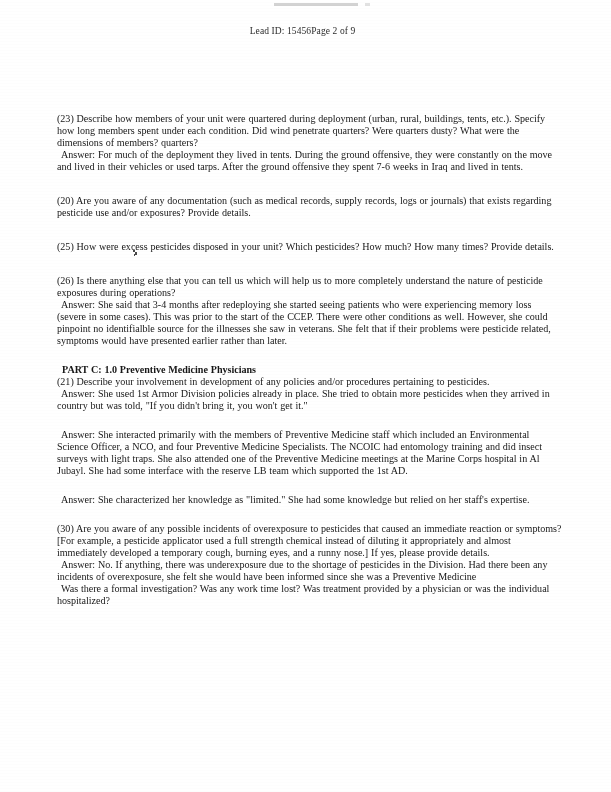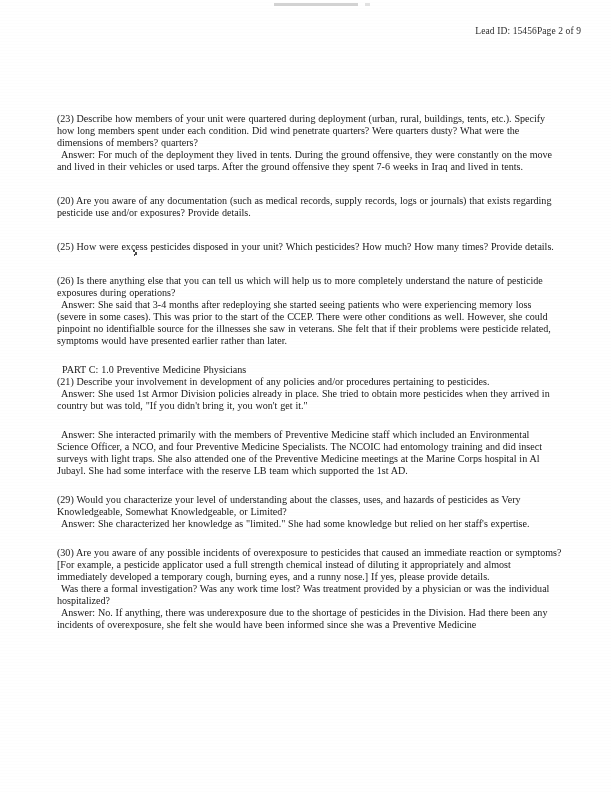--- a/index.html
+++ b/index.html
@@ -41,21 +41,21 @@
   }
 
   .header {
     position: absolute;
     top: 26px;
     left: 0;
     right: 0;
     height: 14px;
     padding: 0 30px 0 24px;
     display: flex;
-    justify-content: flex-end;
+    justify-content: center;
     align-items: baseline;
     font-size: 9.5px;
     letter-spacing: 0.1px;
     color: #2b2b2b;
   }
 
   .body-col {
     position: absolute;
     top: 113px;
     left: 57px;
@@ -74,20 +74,21 @@
   
   .gap-lg { height: 22px; }
   .gap-md { height: 17px; }
 
   .answer {
     text-indent: 4px;
   }
 
   .part-head {
     text-indent: 5px;
+    font-weight: bold;
   }
 
   
   .speck {
     position: absolute;
     left: 133px;
     top: 250px;
     width: 4px;
     height: 6px;
     pointer-events: none;
@@ -148,28 +149,27 @@
     <div class="block part-head">PART C: 1.0  Preventive Medicine Physicians</div>
     <div class="block">(21)  Describe your involvement in development of any policies and/or procedures pertaining to pesticides.</div>
     <div class="block answer">Answer: She used 1st Armor Division policies already in place.  She tried to obtain more pesticides when they arrived in country but was told, "If you didn't bring it, you won't get it."</div>
 
     <div class="gap-md"></div>
 
     <div class="block answer">Answer: She interacted primarily with the members of Preventive Medicine staff which included  an Environmental Science Officer, a NCO, and four Preventive Medicine Specialists.  The NCOIC had entomology training and did insect surveys with light traps.  She also attended one of the Preventive Medicine meetings at the Marine Corps hospital in Al Jubayl.  She had some interface with the reserve LB team which supported the 1st AD.</div>
 
     <div class="gap-md"></div>
 
-    <div class="block">(29)  Would you characterize your level of understanding about the classes, uses, and hazards of pesticides as Very Knowledgeable, Somewhat Knowledgeable, or Limited?</div>
     <div class="block answer">Answer: She characterized her knowledge as "limited."  She had some knowledge but relied on her staff's expertise.</div>
 
     <div class="gap-md"></div>
 
     <div class="block">(30)  Are you aware of any possible incidents of overexposure to pesticides that caused an immediate reaction or symptoms?  [For example, a pesticide applicator used a full strength chemical instead of diluting it appropriately and almost immediately developed a temporary cough, burning eyes, and a runny nose.]  If yes, please provide details.</div>
+    <div class="block answer">Answer: No.  If anything, there was underexposure due to the shortage of pesticides in the Division.  Had there been any incidents of overexposure, she felt she would have been informed since she was a Preventive Medicine</div>
     <div class="block answer">Was there a formal investigation?  Was any work  time lost?  Was treatment provided by a physician or was the individual hospitalized?</div>
-    <div class="block answer">Answer: No.  If anything, there was underexposure due to the shortage of pesticides in the Division.  Had there been any incidents of overexposure, she felt she would have been informed since she was a Preventive Medicine</div>
 
   </div>
 
   <div class="speck">
     <i></i>
       <i></i>
       <i></i>
   </div>
 
   <div class="grain"></div>

